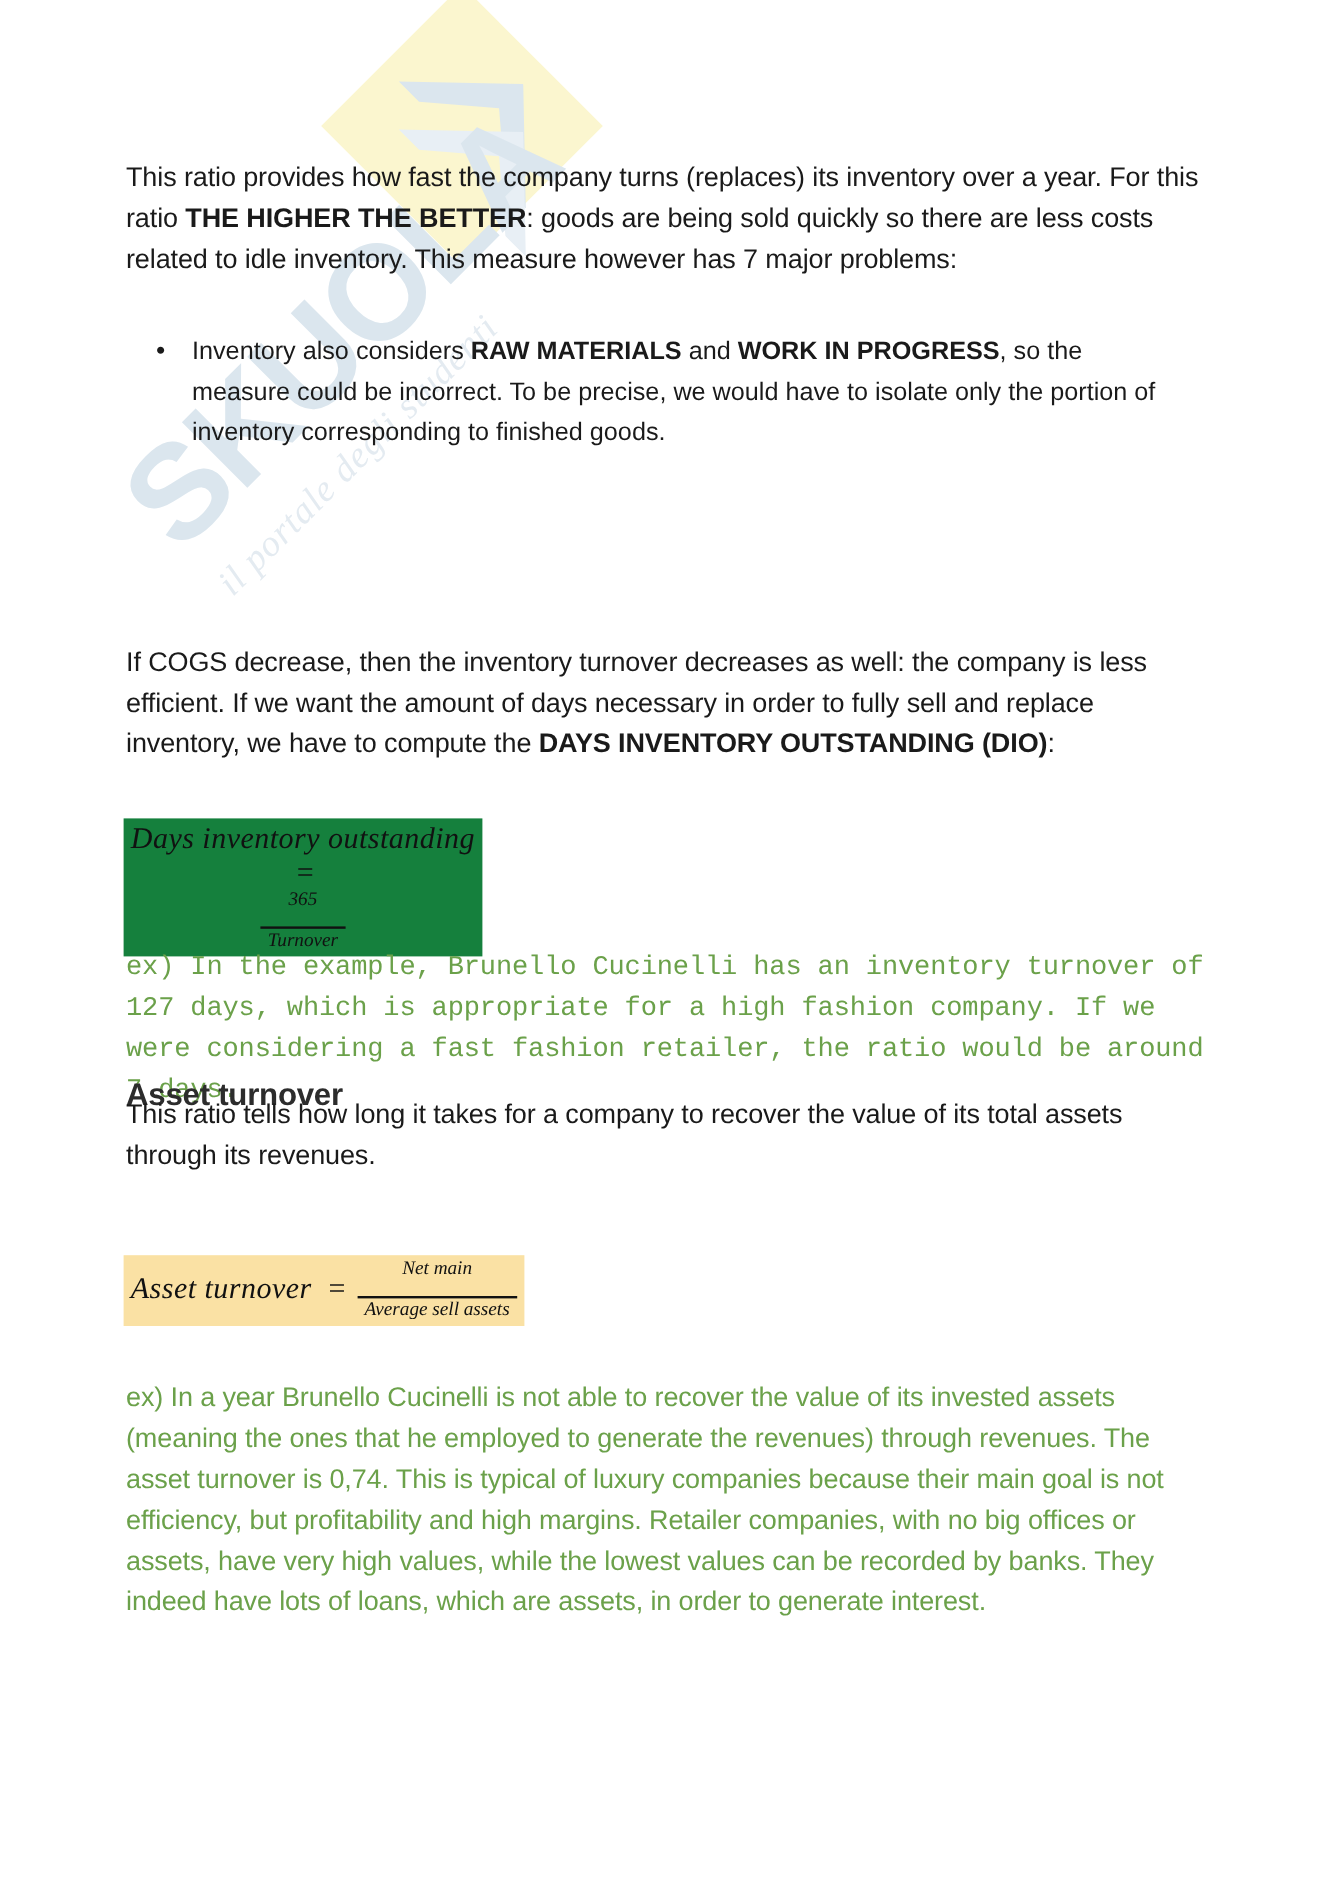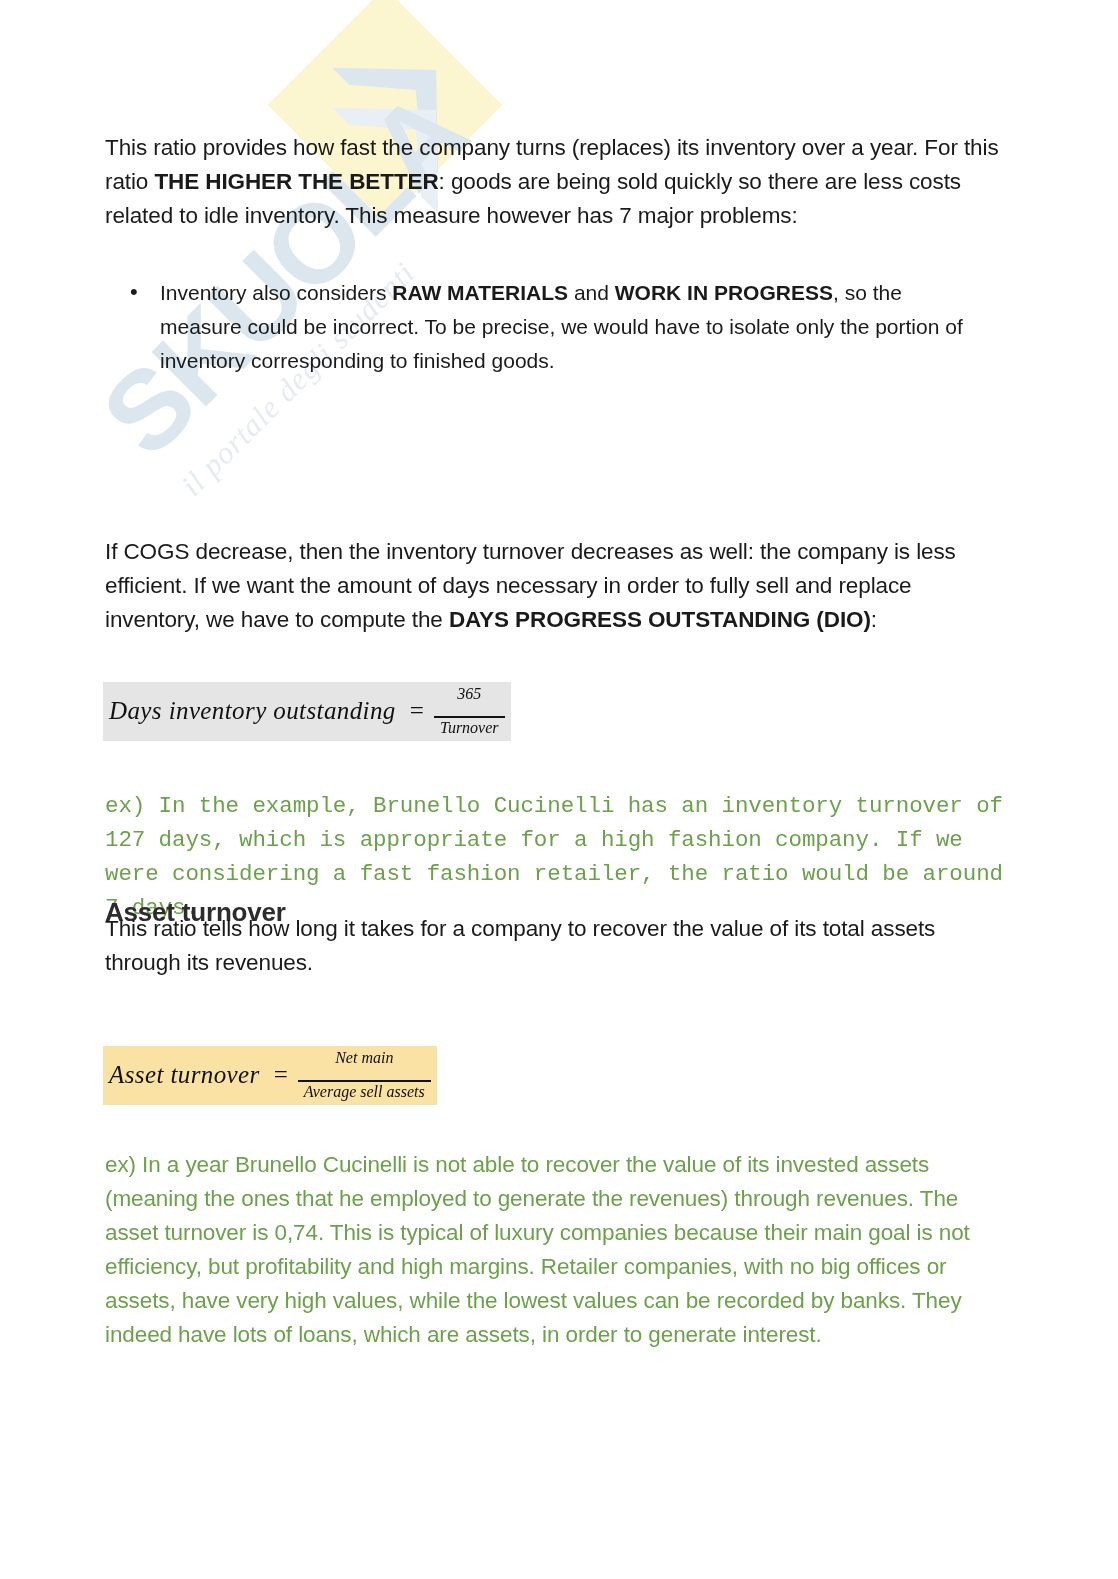--- a/index.html
+++ b/index.html
@@ -185,21 +185,21 @@
   }
   .frac .bar {
     width: 100%;
     height: 2px;
     background: #111111;
   }
   .frac .den {
     font-size: 16px;
     padding: 2px 6px 0 6px;
   }
-  .hl-cyan { background: #e5e5e5; }
+  .hl-cyan { background: #15803d; flex-direction: column; }
   .hl-amber { background: #fae1a4; }
 </style>
 </head>
 <body>
 
 <div class="page">
 
   <div class="watermark">
     <div class="wm-diamond"></div>
     <div class="wm-chev"></div>
@@ -211,21 +211,21 @@
   </div>
 
   <div class="content">
 
     <p class="para" style="top:108px;"><span>This ratio provides how fast the company turns (replaces) its inventory over a year. For this ratio </span><b>THE HIGHER THE BETTER</b><span>: goods are being sold quickly so there are less costs related to idle inventory. This measure however has 7 major problems:</span></p>
 
     <ul class="bullets" style="top:276px;">
       <li><span>Inventory also considers </span><b>RAW MATERIALS</b><span> and </span><b>WORK IN PROGRESS</b><span>, so the measure could be incorrect. To be precise, we would have to isolate only the portion of inventory corresponding to finished goods.</span></li>
     </ul>
 
-    <p class="para" style="top:512px;"><span>If COGS decrease, then the inventory turnover decreases as well: the company is less efficient. If we want the amount of days necessary in order to fully sell and replace inventory, we have to compute the </span><b>DAYS PROGRESS OUTSTANDING (DIO)</b><span>:</span></p>
+    <p class="para" style="top:512px;"><span>If COGS decrease, then the inventory turnover decreases as well: the company is less efficient. If we want the amount of days necessary in order to fully sell and replace inventory, we have to compute the </span><b>DAYS INVENTORY OUTSTANDING (DIO)</b><span>:</span></p>
 
     <div class="formula hl-cyan" style="left:103px; top:682px;">
       <span class="lhs">Days inventory outstanding</span>
       <span class="eq">=</span>
       <span class="frac">
         <span class="num">365</span>
         <span class="bar"></span>
         <span class="den">Turnover</span>
       </span>
     </div>

